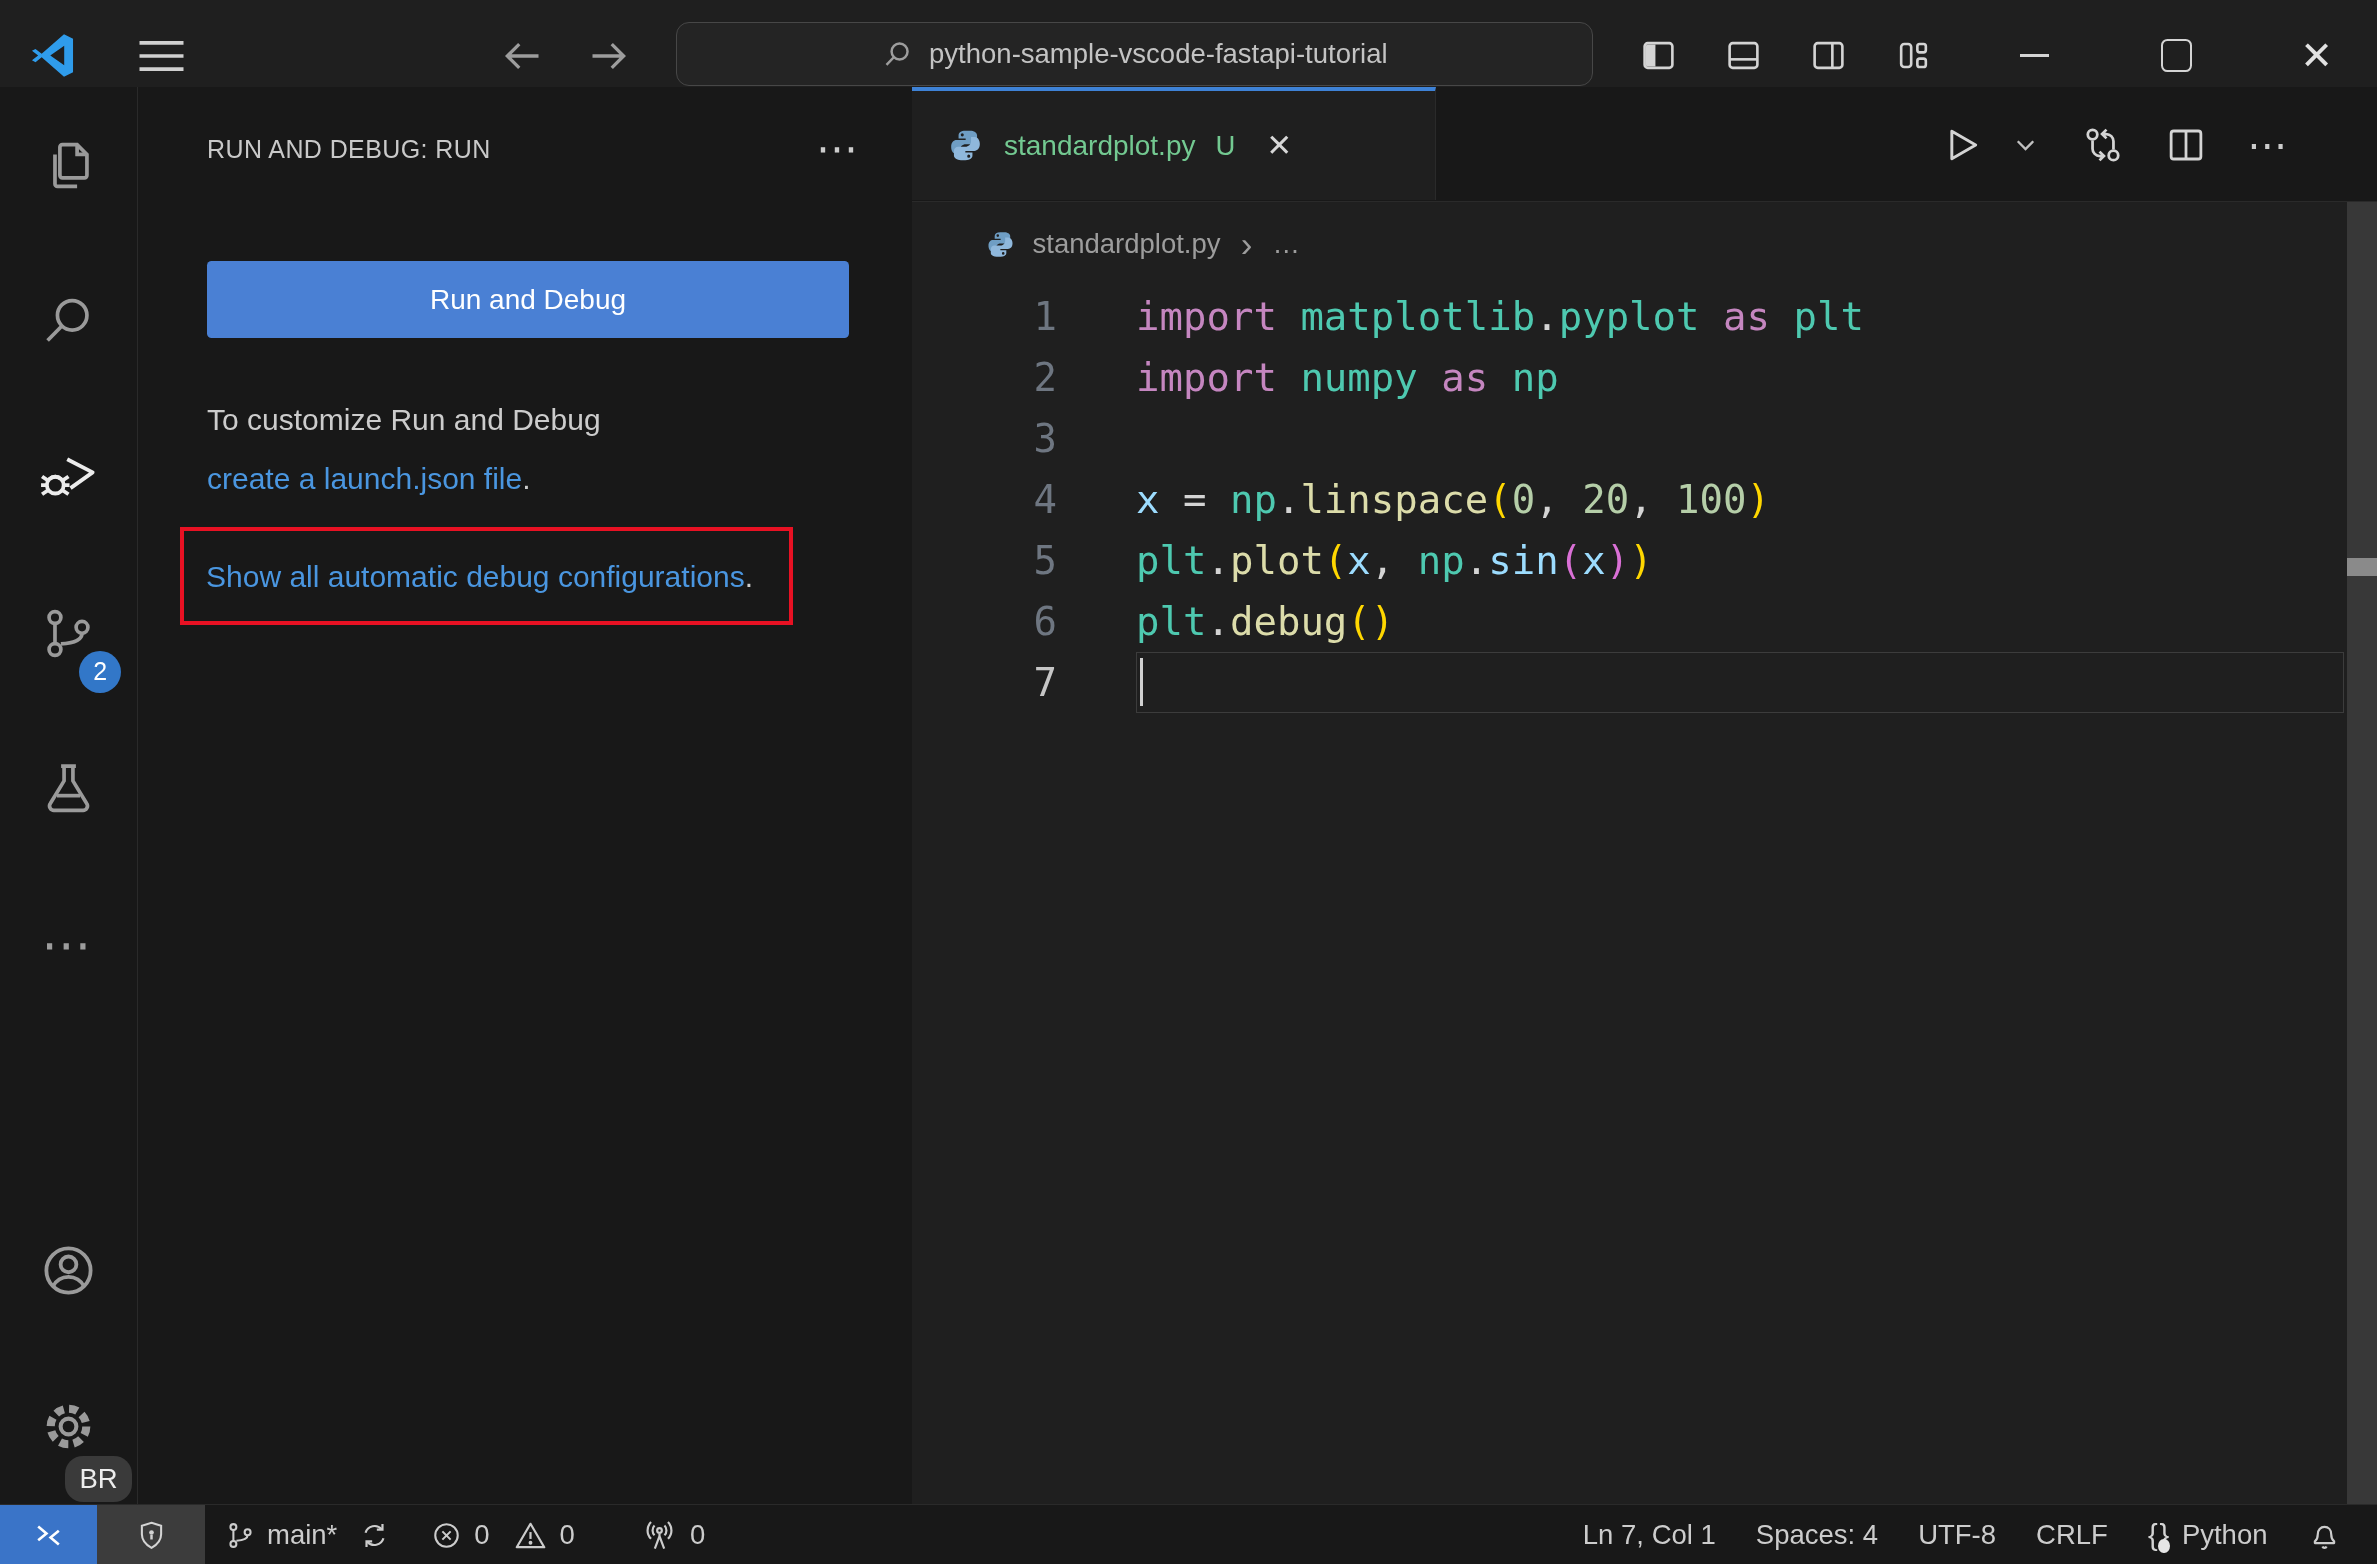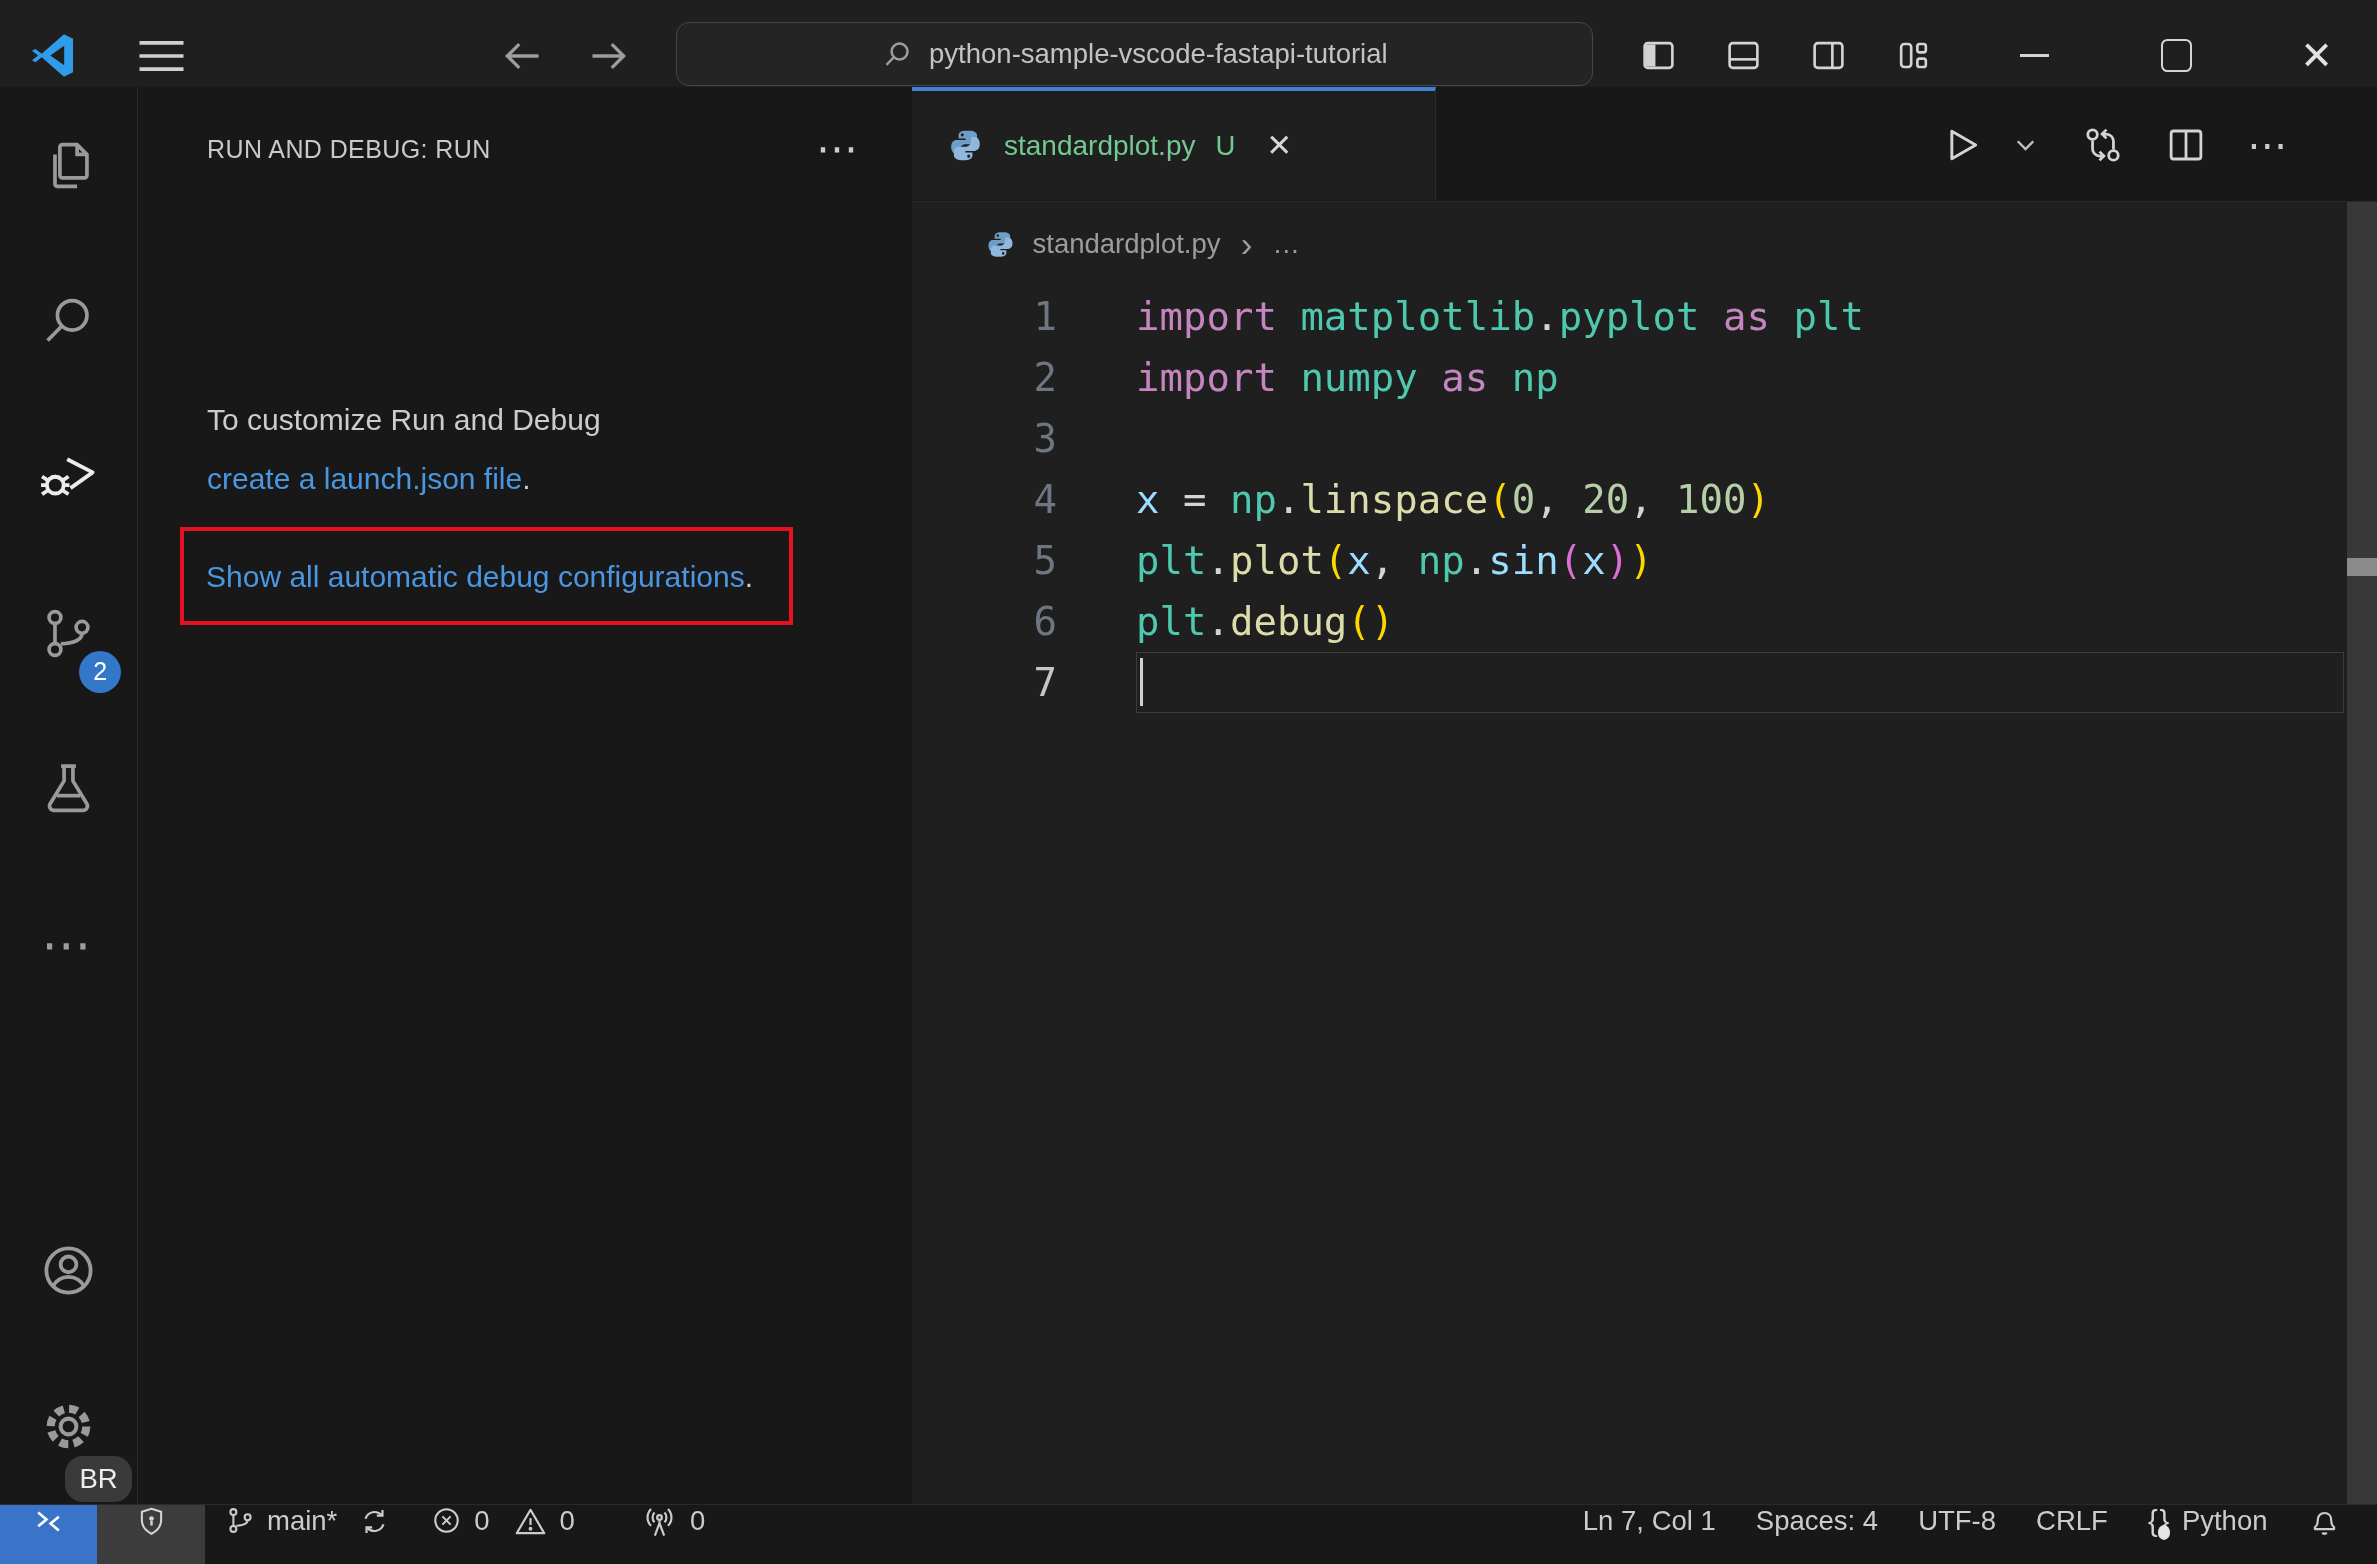--- a/index.html
+++ b/index.html
@@ -62,21 +62,21 @@
   .gutter.current{color:#c6c6c6}
   .line-text{white-space:pre}
   .current-line-box{position:absolute;left:224px;right:33px;top:0;bottom:0;border:1.8px solid #3c3c3c;box-sizing:border-box}
   .cursor{position:absolute;left:228px;top:6.4px;width:2.8px;height:48px;background:#d0d0d0}
   .scrollbar{position:absolute;right:0;top:115px;bottom:0;width:30px;cursor:pointer}
   .sb-slider{position:absolute;left:0;right:0;top:0;bottom:0;background:#424242;opacity:.75}
   .sb-deco{position:absolute;left:0;right:0;top:356px;height:18.3px;background:#8a8a8a}
   
   .statusbar{position:absolute;left:0;top:1504px;width:2377px;height:61px;background:#181818;border-top:1.8px solid #2a2a2a;box-sizing:border-box;
     display:flex;align-items:center;font-size:27.5px;color:#cccccc}
-  .st-item{display:flex;align-items:flex-start;gap:11px;padding:0 20px;height:100%;cursor:pointer}
+  .st-item{display:flex;align-items:center;gap:11px;padding:0 20px;height:100%;cursor:pointer}
   .st-remote{background:var(--remote,#3a74c8);width:57px;justify-content:center}
   .st-trust{background:#3c3c3c;width:68px;justify-content:center}
   .st-right{margin-left:auto;display:flex;align-items:center;height:100%;padding-right:16.5px}
   .st-num{margin-left:1.8px}
   .brackets{position:relative;font-size:29px;letter-spacing:1.8px;color:#d4d4d4}
   .brackets .dot{position:absolute;left:10px;bottom:-1.8px;width:12px;height:14.7px;border-radius:50%;background:#e6e6e6}
 </style>
 </head>
 <body style="--accent: #3e82d6; --button: #4a80d4; --link: #4a96e0; --badge: #3277c8; --remote: #3a74c8; --git-green: #73c991; --red: #e81123;">
 
@@ -197,20 +197,21 @@
     </svg>
     <span class="ab-badge-br">BR</span>
   </div>
 </div>
 
 <div class="sidebar">
   <div class="sb-header">
     <span class="sb-title">RUN AND DEBUG: RUN</span>
     <span class="sb-more">⋯</span>
   </div>
+  <button class="sb-run-btn">Run and Debug</button>
   <div class="sb-para">
     <span>To customize Run and Debug</span><br>
     <span class="sb-link">create a launch.json file</span><span>.</span>
   </div>
   <div class="sb-redbox">
     <span class="sb-link">Show all automatic debug configurations</span><span>.</span>
   </div>
 </div>
 
 <div class="editor">

